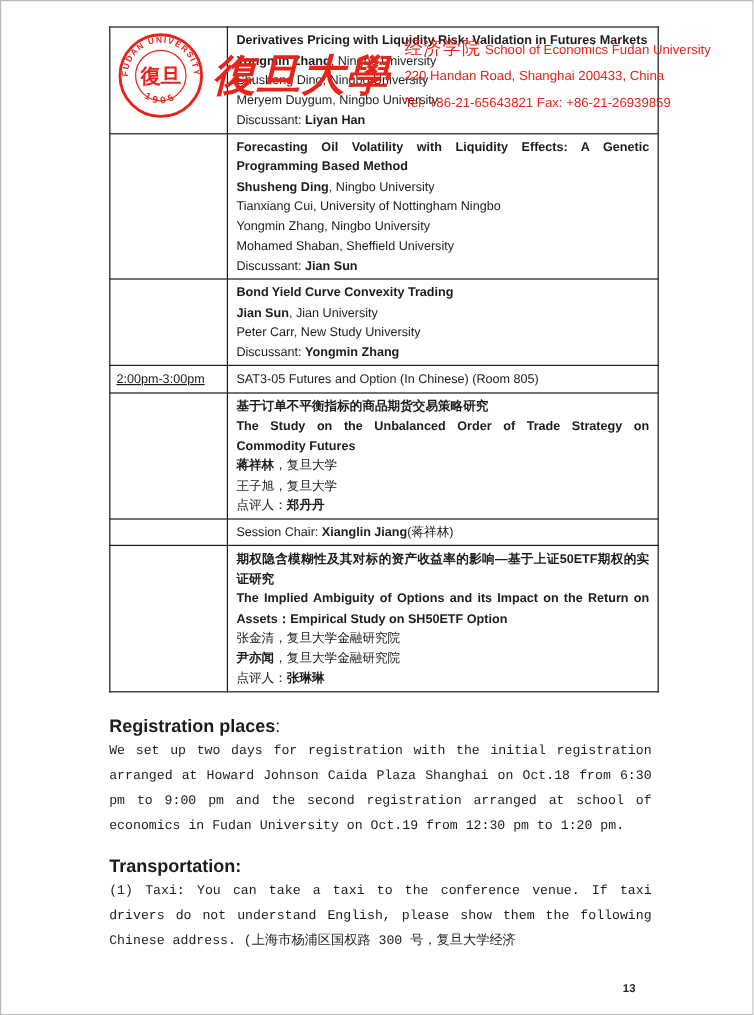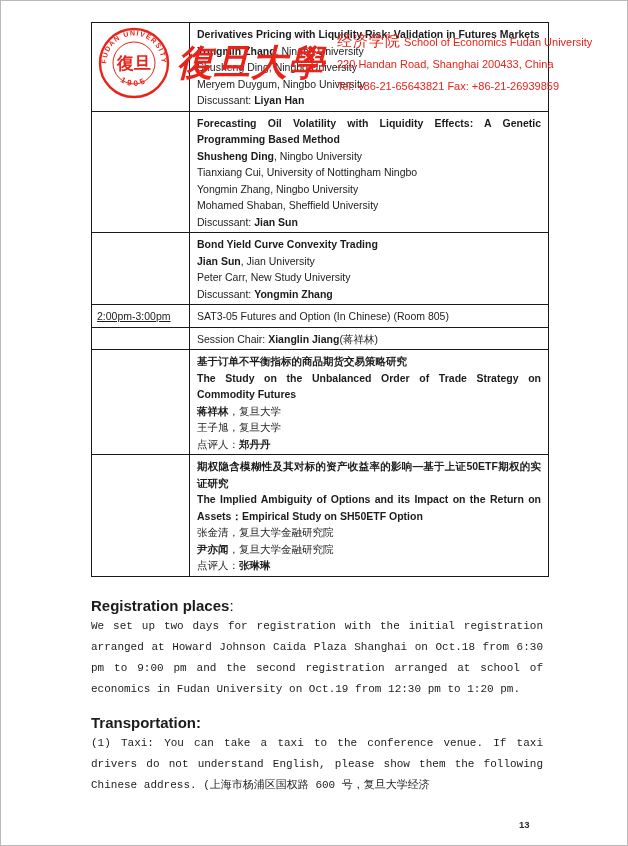--- a/index.html
+++ b/index.html
@@ -113,31 +113,31 @@
         </tr>
         <tr>
           <td class="time-cell">2:00pm-3:00pm</td>
           <td class="content-cell">
             <div class="line"><span>SAT3-05 Futures and Option (In Chinese) (Room 805)</span></div>
           </td>
         </tr>
         <tr>
           <td class="time-cell"></td>
           <td class="content-cell">
-            <div class="line"><span>Session Chair: </span><span class="b">Xianglin Jiang</span><span>(蒋祥林)</span></div>
+            <div class="line"><span class="b">基于订单不平衡指标的商品期货交易策略研究</span></div>
+            <div class="line justify"><span class="b">The Study on the Unbalanced Order of Trade Strategy on Commodity Futures</span></div>
+            <div class="line"><span class="b">蒋祥林</span><span>，复旦大学</span></div>
+            <div class="line"><span>王子旭，复旦大学</span></div>
+            <div class="line"><span>点评人：</span><span class="b">郑丹丹</span></div>
           </td>
         </tr>
         <tr>
           <td class="time-cell"></td>
           <td class="content-cell">
-            <div class="line"><span class="b">基于订单不平衡指标的商品期货交易策略研究</span></div>
-            <div class="line justify"><span class="b">The Study on the Unbalanced Order of Trade Strategy on Commodity Futures</span></div>
-            <div class="line"><span class="b">蒋祥林</span><span>，复旦大学</span></div>
-            <div class="line"><span>王子旭，复旦大学</span></div>
-            <div class="line"><span>点评人：</span><span class="b">郑丹丹</span></div>
+            <div class="line"><span>Session Chair: </span><span class="b">Xianglin Jiang</span><span>(蒋祥林)</span></div>
           </td>
         </tr>
         <tr>
           <td class="time-cell"></td>
           <td class="content-cell">
             <div class="line justify"><span class="b">期权隐含模糊性及其对标的资产收益率的影响—基于上证50ETF期权的实证研究</span></div>
             <div class="line justify"><span class="b">The Implied Ambiguity of Options and its Impact on the Return on Assets：Empirical Study on SH50ETF Option</span></div>
             <div class="line"><span>张金清，复旦大学金融研究院</span></div>
             <div class="line"><span class="b">尹亦闻</span><span>，复旦大学金融研究院</span></div>
             <div class="line"><span>点评人：</span><span class="b">张琳琳</span></div>
@@ -146,18 +146,18 @@
       </tbody>
   </table>
 
   <div class="section">
     <div class="sec-title"><span class="b">Registration places</span><span>:</span></div>
     <p class="para">We set up two days for registration with the initial registration arranged at Howard Johnson Caida Plaza Shanghai on Oct.18 from 6:30 pm to 9:00 pm and the second registration arranged at school of economics in Fudan University on Oct.19 from 12:30 pm to 1:20 pm.</p>
   </div>
 
   <div class="section">
     <div class="sec-title b">Transportation:</div>
-    <p class="para">(1) Taxi: You can take a taxi to the conference venue. If taxi drivers do not understand English, please show them the following Chinese address. (上海市杨浦区国权路 600 号，复旦大学经济</p>
+    <p class="para">(1) Taxi: You can take a taxi to the conference venue. If taxi drivers do not understand English, please show them the following Chinese address. (上海市杨浦区国权路 300 号，复旦大学经济</p>
   </div>
 
   <div class="page-number">13</div>
 
 </div>
 
 </body></html>

